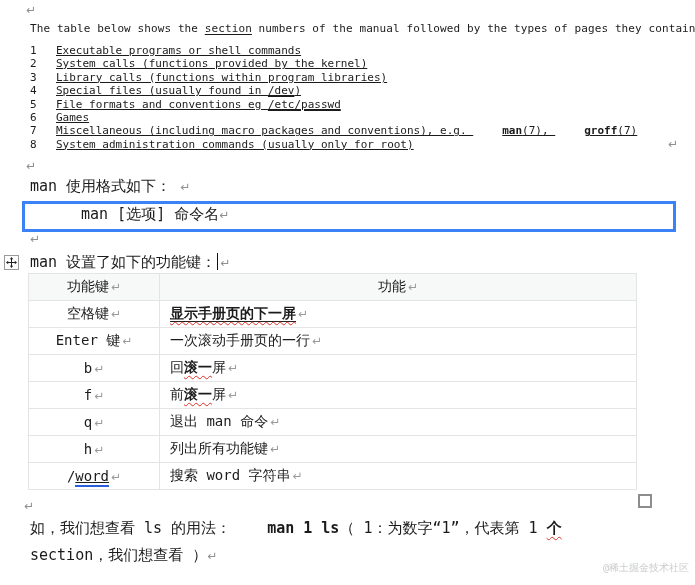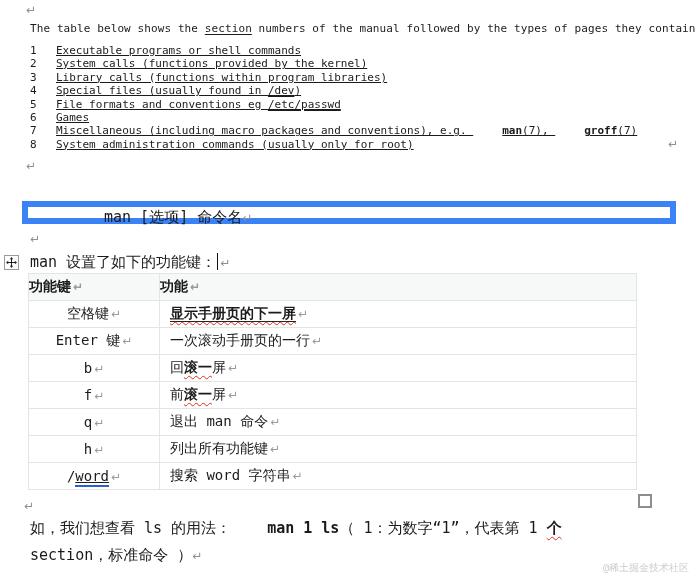--- a/index.html
+++ b/index.html
@@ -30,23 +30,23 @@
   .srow { position: relative; height: 13.4px; line-height: 13.4px; white-space: nowrap; text-decoration: underline; }
   .srow .num { display: inline-block; width: 26px; }
   .srow .bold { font-weight: bold; padding-left: 29px; }
   .srow .pilcrow { position: absolute; right: 2px; top: 0; }
   
   .cn-heading { position: absolute; font-size: 15px; white-space: nowrap; }
   .h-usage { left: 30px; top: 177px; }
   .h-keys  { left: 30px; top: 253px; }
   
   .syntax-box {
-    position: absolute; left: 22px; top: 201px; width: 654px; height: 23px;
-    border: 6px solid #3b82f6;
-    font-size: 15px; line-height: 21px; padding-left: 76px; white-space: nowrap;
+    position: absolute; left: 22px; top: 201px; width: 654px; height: 31px;
+    border: 3px solid #3b82f6;
+    font-size: 15px; line-height: 21px; padding-left: 56px; white-space: nowrap;
   }
   
   .move-handle {
     position: absolute; left: 4px; top: 255px; width: 15px; height: 15px;
     border: 1px solid #9a9a9a; background: #fdfdfd;
     display: flex; align-items: center; justify-content: center;
   }
   
   .caret {
     display: inline-block; width: 1px; height: 17px;
@@ -58,21 +58,21 @@
     border-collapse: collapse; table-layout: fixed; width: 609px;
     font-size: 14px;
     border: 1px solid #cfcfcf;
   }
   .fn-table col.c1 { width: 131px; }
   .fn-table td, .fn-table th {
     border: 1px solid #e4e4e4;
     height: 27px; font-weight: normal; vertical-align: middle;
     overflow: hidden; white-space: nowrap;
   }
-  .fn-table th { background: #f7f8f8; font-weight: bold; text-align: left; }
+  .fn-table th { background: #f7f8f8; font-weight: normal; text-align: center; }
   .fn-table td.key { text-align: center; }
   .fn-table td.func { text-align: left; padding-left: 10px; }
   .cell-pilcrow { color: #9a9a9a; font-size: 12px; margin-left: 2px; font-family: "DejaVu Sans", sans-serif; }
   .wavy {
     text-decoration-line: underline; text-decoration-style: wavy;
     text-decoration-color: #d93025; text-decoration-thickness: 1px;
     text-underline-offset: 3px;
     font-weight: bold;
   }
   .line-black { border-bottom: 1px solid #222; }
@@ -110,20 +110,21 @@
     <div class="srow"><span class="num">3</span><span>Library calls (functions within program libraries)</span></div>
     <div class="srow"><span class="num">4</span><span>Special files (usually found in </span><span class="u-black">/dev</span><span>)</span></div>
     <div class="srow"><span class="num">5</span><span>File formats and conventions eg </span><span class="u-black">/etc/passwd</span><span></span></div>
     <div class="srow"><span class="num">6</span><span>Games</span></div>
     <div class="srow"><span class="num">7</span><span>Miscellaneous (including macro packages and conventions), e.g. </span><span class="bold">man</span><span>(7), </span><span class="bold">groff</span><span>(7)</span></div>
     <div class="srow"><span class="num">8</span><span>System administration commands (usually only for root)</span><span class="pilcrow">↵</span></div>
   </div>
 
   <span class="pilcrow pilcrow-abs" style="left:26px; top:159px;">↵</span>
 
+  <div class="cn-heading h-usage"><span>man 使用格式如下：</span> <span class="pilcrow">↵</span></div>
 
   <div class="syntax-box"><span>man [选项]  命令名</span><span class="pilcrow">↵</span></div>
 
   <span class="pilcrow pilcrow-abs" style="left:30px; top:232px;">↵</span>
 
   <div class="move-handle">
     <svg width="11" height="11" viewBox="0 0 11 11">
       <g stroke="#222" stroke-width="1">
         <line x1="5.5" y1="1" x2="5.5" y2="10"></line>
           <line x1="1" y1="5.5" x2="10" y2="5.5"></line>
@@ -179,18 +180,18 @@
     </tr>
   </tbody>
     </table>
 
   <span class="pilcrow pilcrow-abs" style="left:24px; top:499px;">↵</span>
 
   <div class="resize-handle"></div>
 
   <div class="closing">
     <div class="cline"><span>如，我们想查看 ls 的用法：</span><span class="bold mono">man 1 ls</span><span>（ 1：为数字“1”，代表第 1 </span><span class="wavy">个</span></div>
-    <div class="cline"><span>section，标准命令 ）</span><span class="pilcrow">↵</span></div>
+    <div class="cline"><span>section，我们想查看 ）</span><span class="pilcrow">↵</span></div>
   </div>
 
   <div class="watermark">@稀土掘金技术社区</div>
 
 </div>
 
 </body></html>

